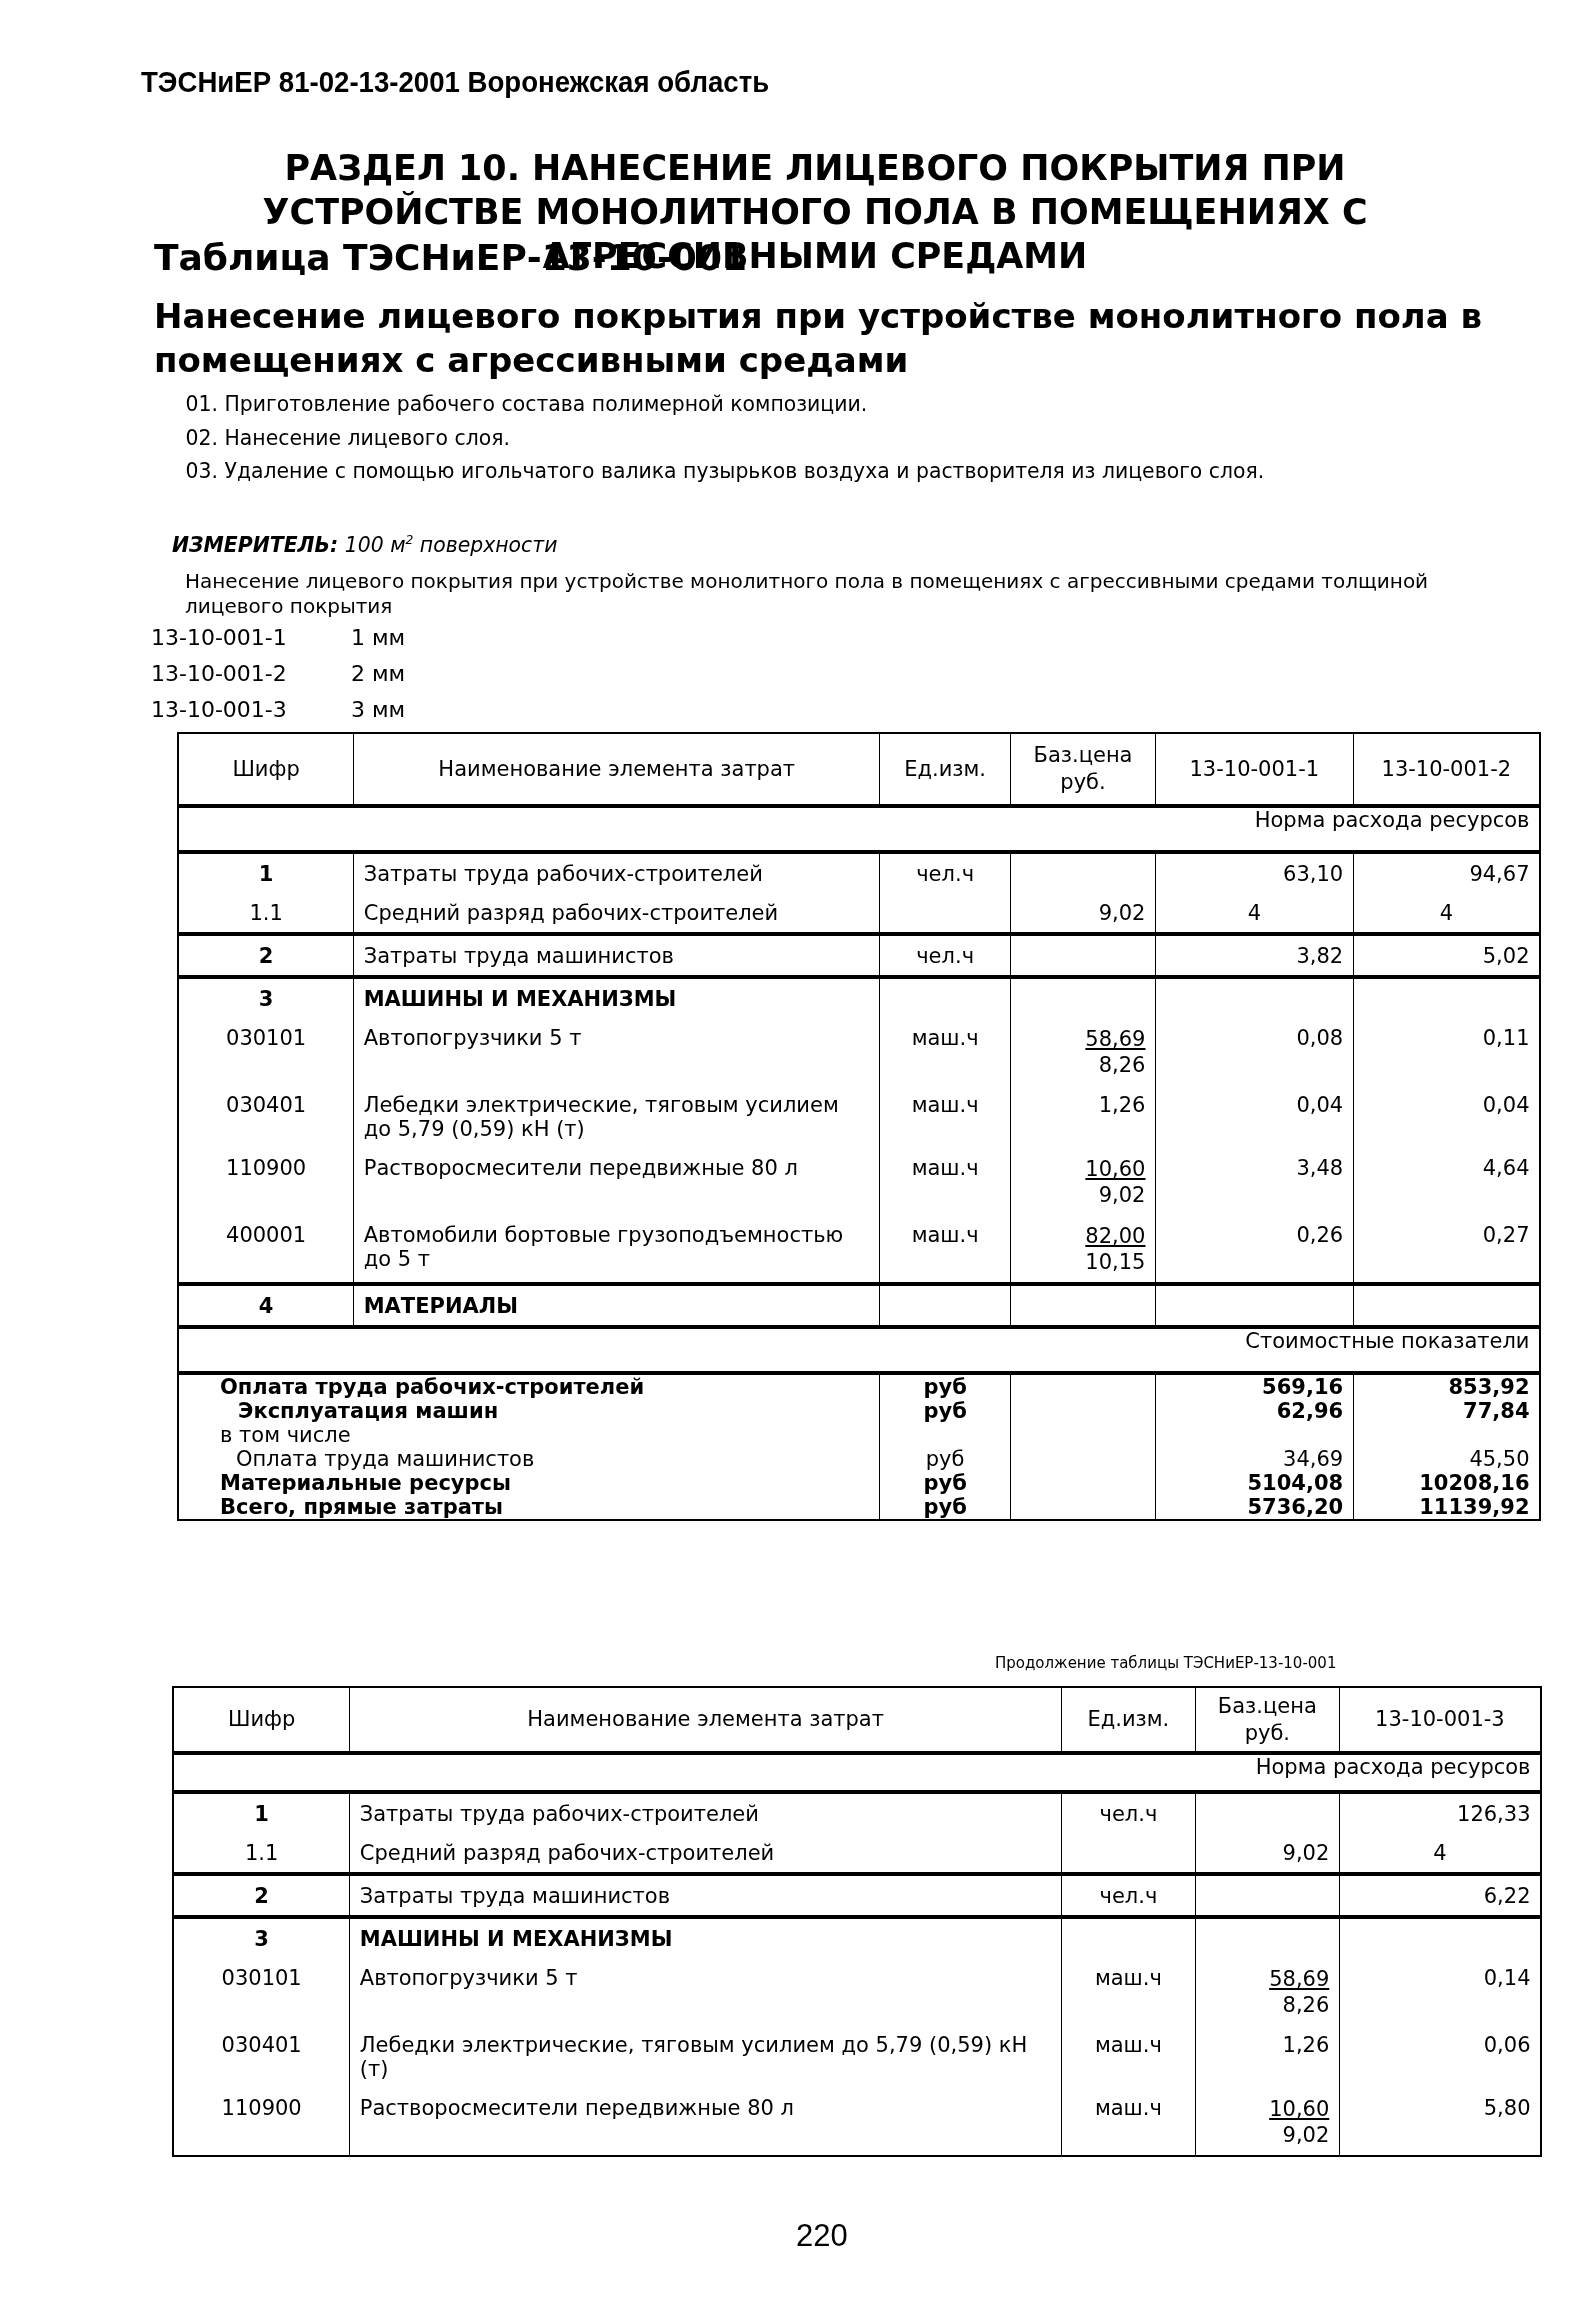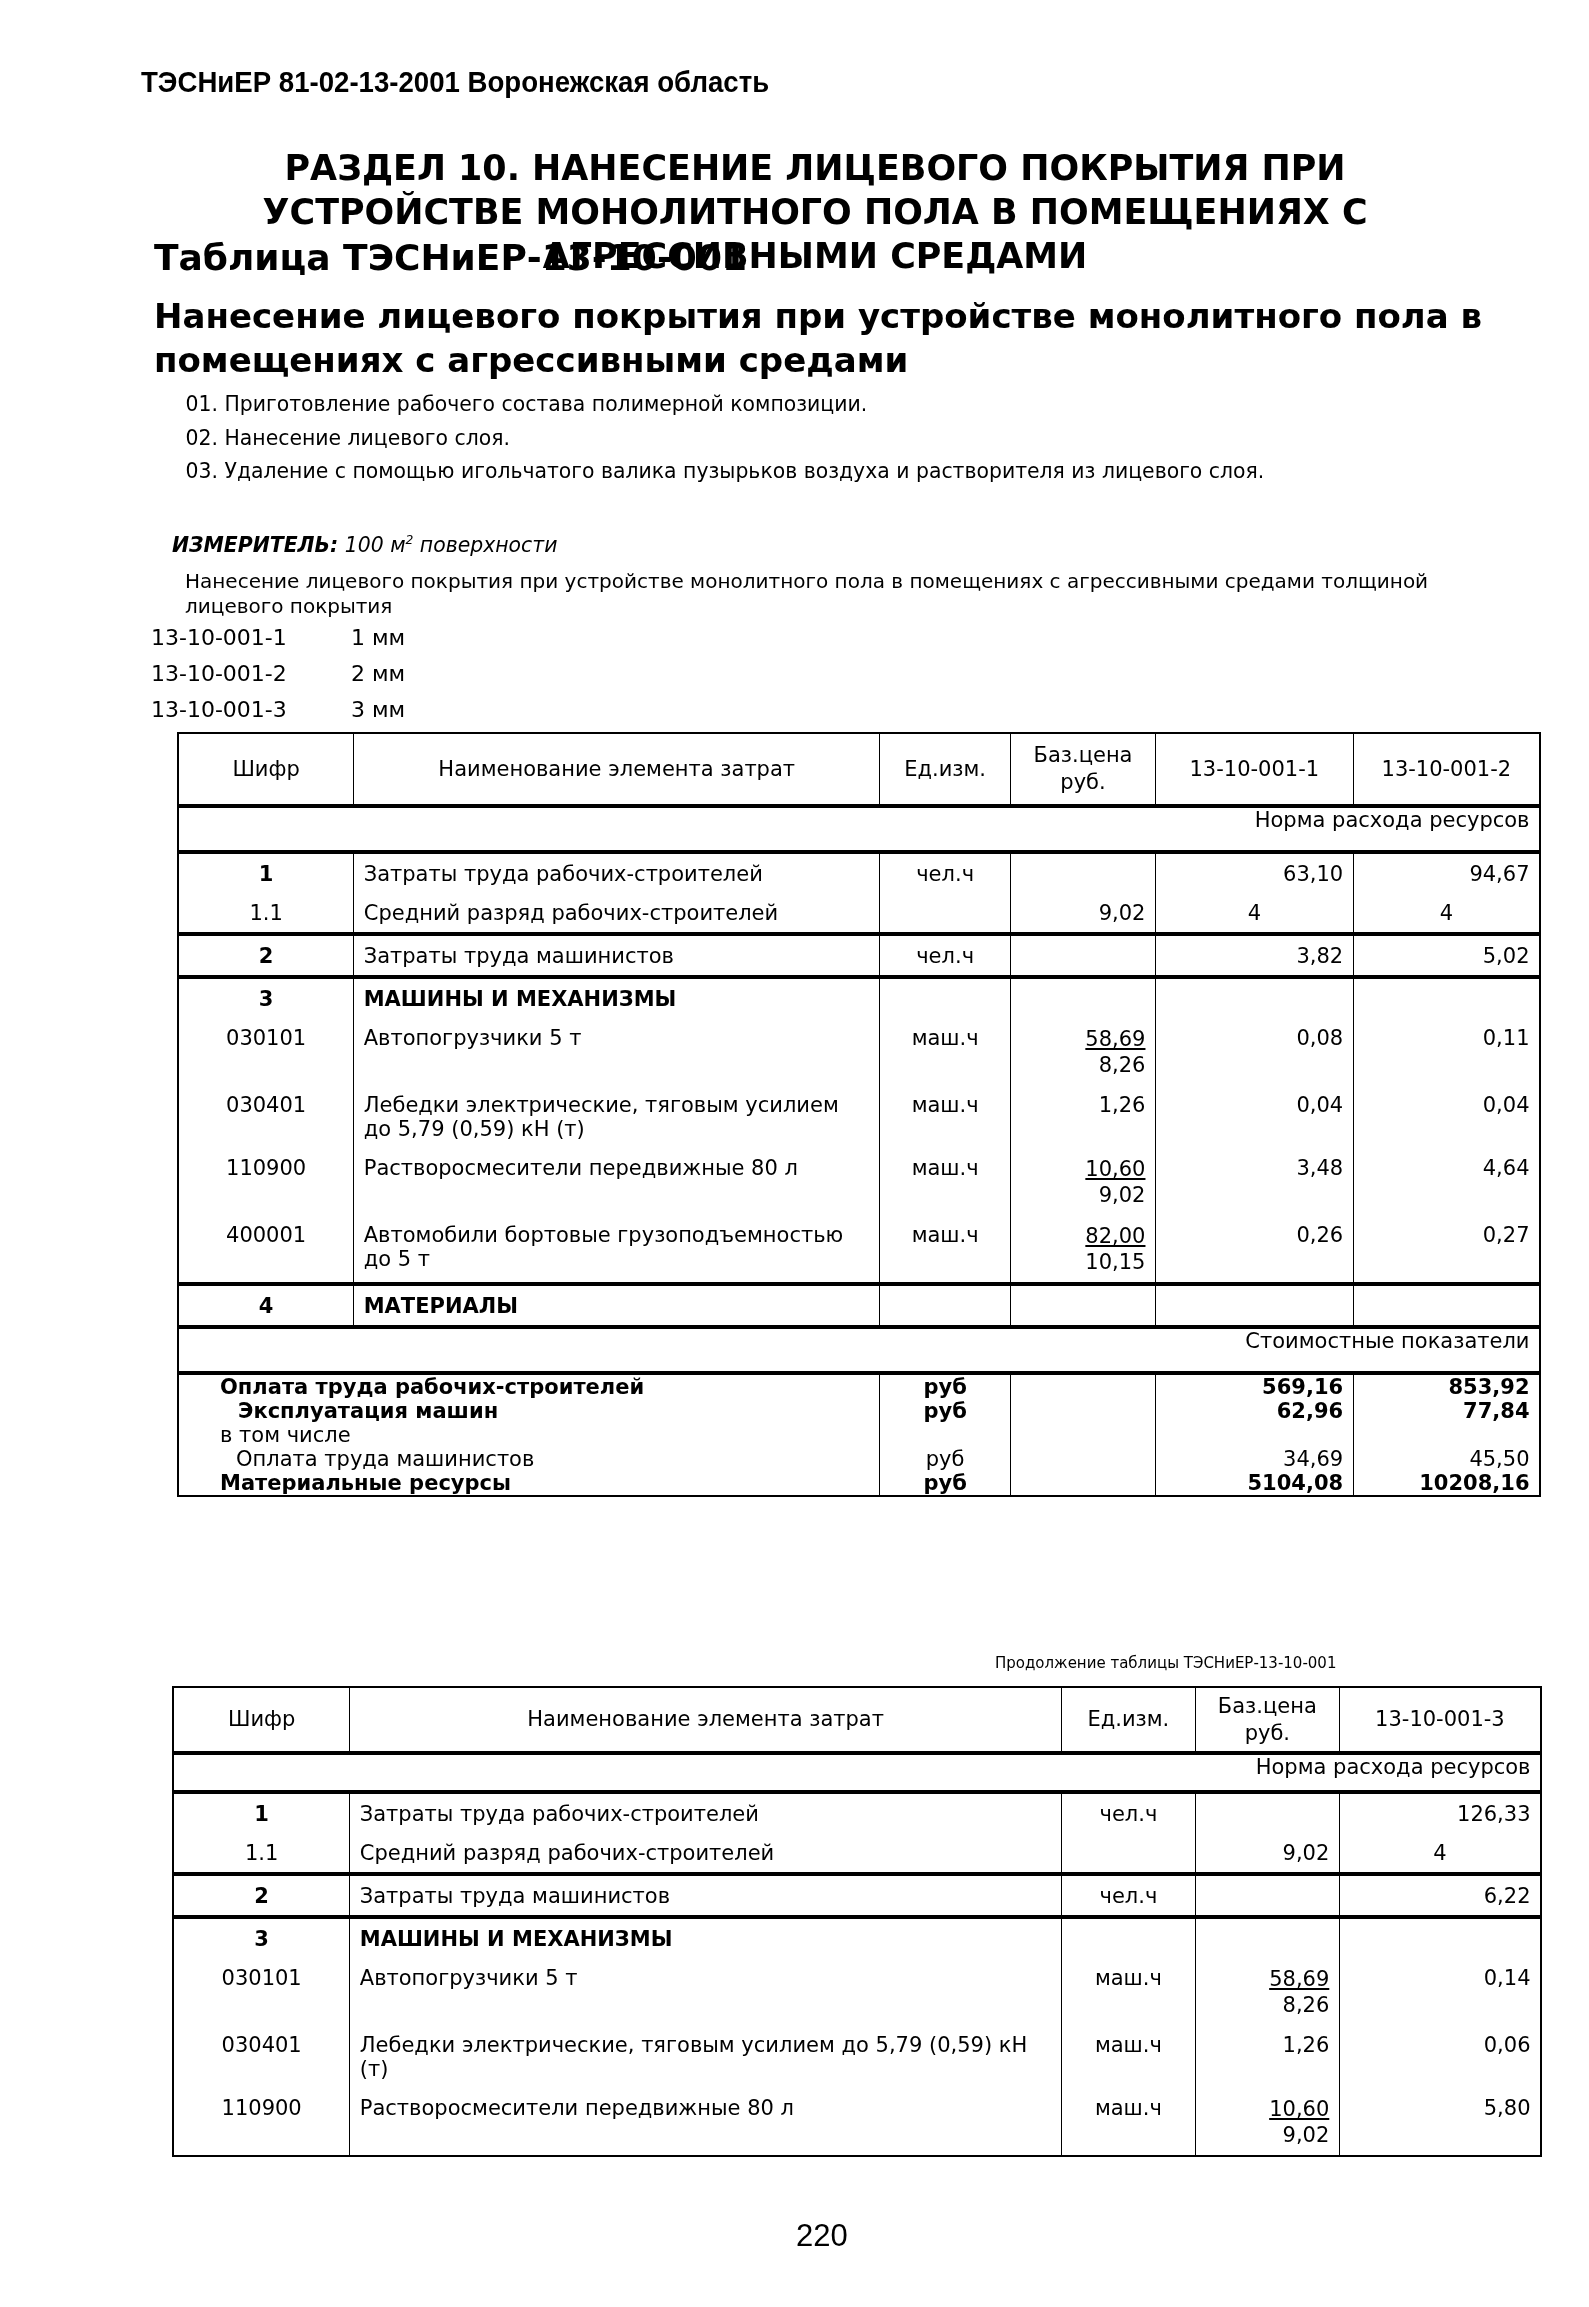--- a/index.html
+++ b/index.html
@@ -243,20 +243,27 @@
     <td class="r">34,69</td>
     <td class="r">45,50</td>
   </tr>
   <tr>
     <td colspan="2" class="b" style="padding-left:41px">Материальные ресурсы</td>
     <td class="c b">руб</td>
     <td class="dashed"></td>
     <td class="r b">5104,08</td>
     <td class="r b">10208,16</td>
   </tr>
+  <tr>
+    <td colspan="2" class="b" style="padding-left:41px">Всего, прямые затраты</td>
+    <td class="c b">руб</td>
+    <td class="dashed"></td>
+    <td class="r b">5736,20</td>
+    <td class="r b">11139,92</td>
+  </tr>
 </tbody>
   </table>
 
 <div class="t2-caption">Продолжение таблицы ТЭСНиЕР-13-10-001</div>
 <table class="norms" id="t2">
   <colgroup>
     <col style="width:177px">
       <col style="width:713px">
       <col style="width:134px">
       <col style="width:144px">

